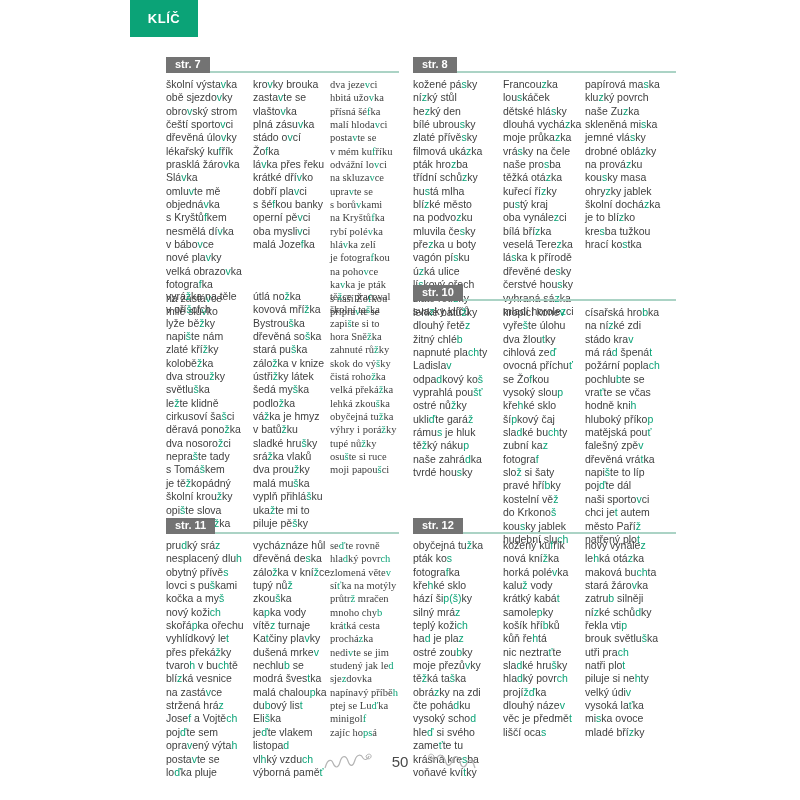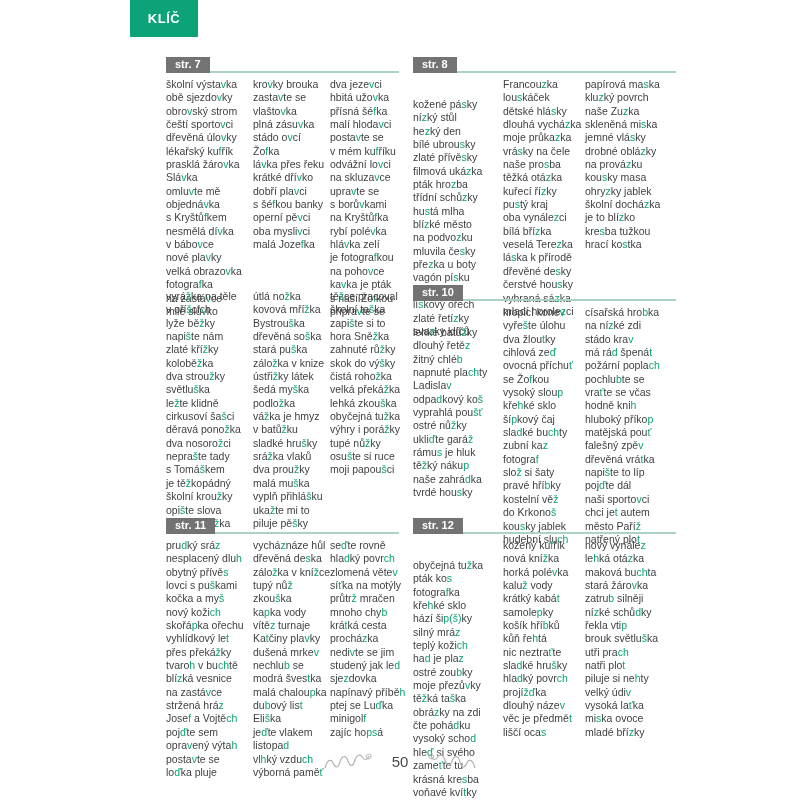--- a/index.html
+++ b/index.html
@@ -21,22 +21,22 @@
   .sec-5{left:413px;top:518px;width:263px;}
   .sec-head{display:flex;align-items:flex-end;height:16px;}
   .sec-label{
     background:#737373;color:#fff;font-weight:bold;font-size:11px;
     padding:2px 9px 3px 9px;line-height:11px;white-space:nowrap;
   }
   .sec-rule{flex:1;border-bottom:2px solid #abd3c5;height:0;}
   .cols{display:flex;margin-top:5px;}
   .sec.left .col:nth-child(1){width:87px;}
   .sec.left .col:nth-child(2){width:77px;}
-  .sec.left .col:nth-child(3){width:69px;}
-  .sec.right .col:nth-child(1){width:90px;margin-top:20px;}
+  .sec.left .col:nth-child(3){width:69px;font-family:Liberation Serif, serif;}
+  .sec.right .col:nth-child(1){width:90px;}
   .sec.right .col:nth-child(2){width:82px;}
   .sec.right .col:nth-child(3){width:91px;}
   .col{flex:none;}
   .item{font-size:10.5px;line-height:13.35px;white-space:nowrap;}
   .hl{color:#0ba377;}
   .footer{
     position:absolute;left:0;top:748px;width:100%;
     display:flex;align-items:center;justify-content:center;gap:16px;
   }
   .page-num{font-size:15px;color:#4a4a4a;}

